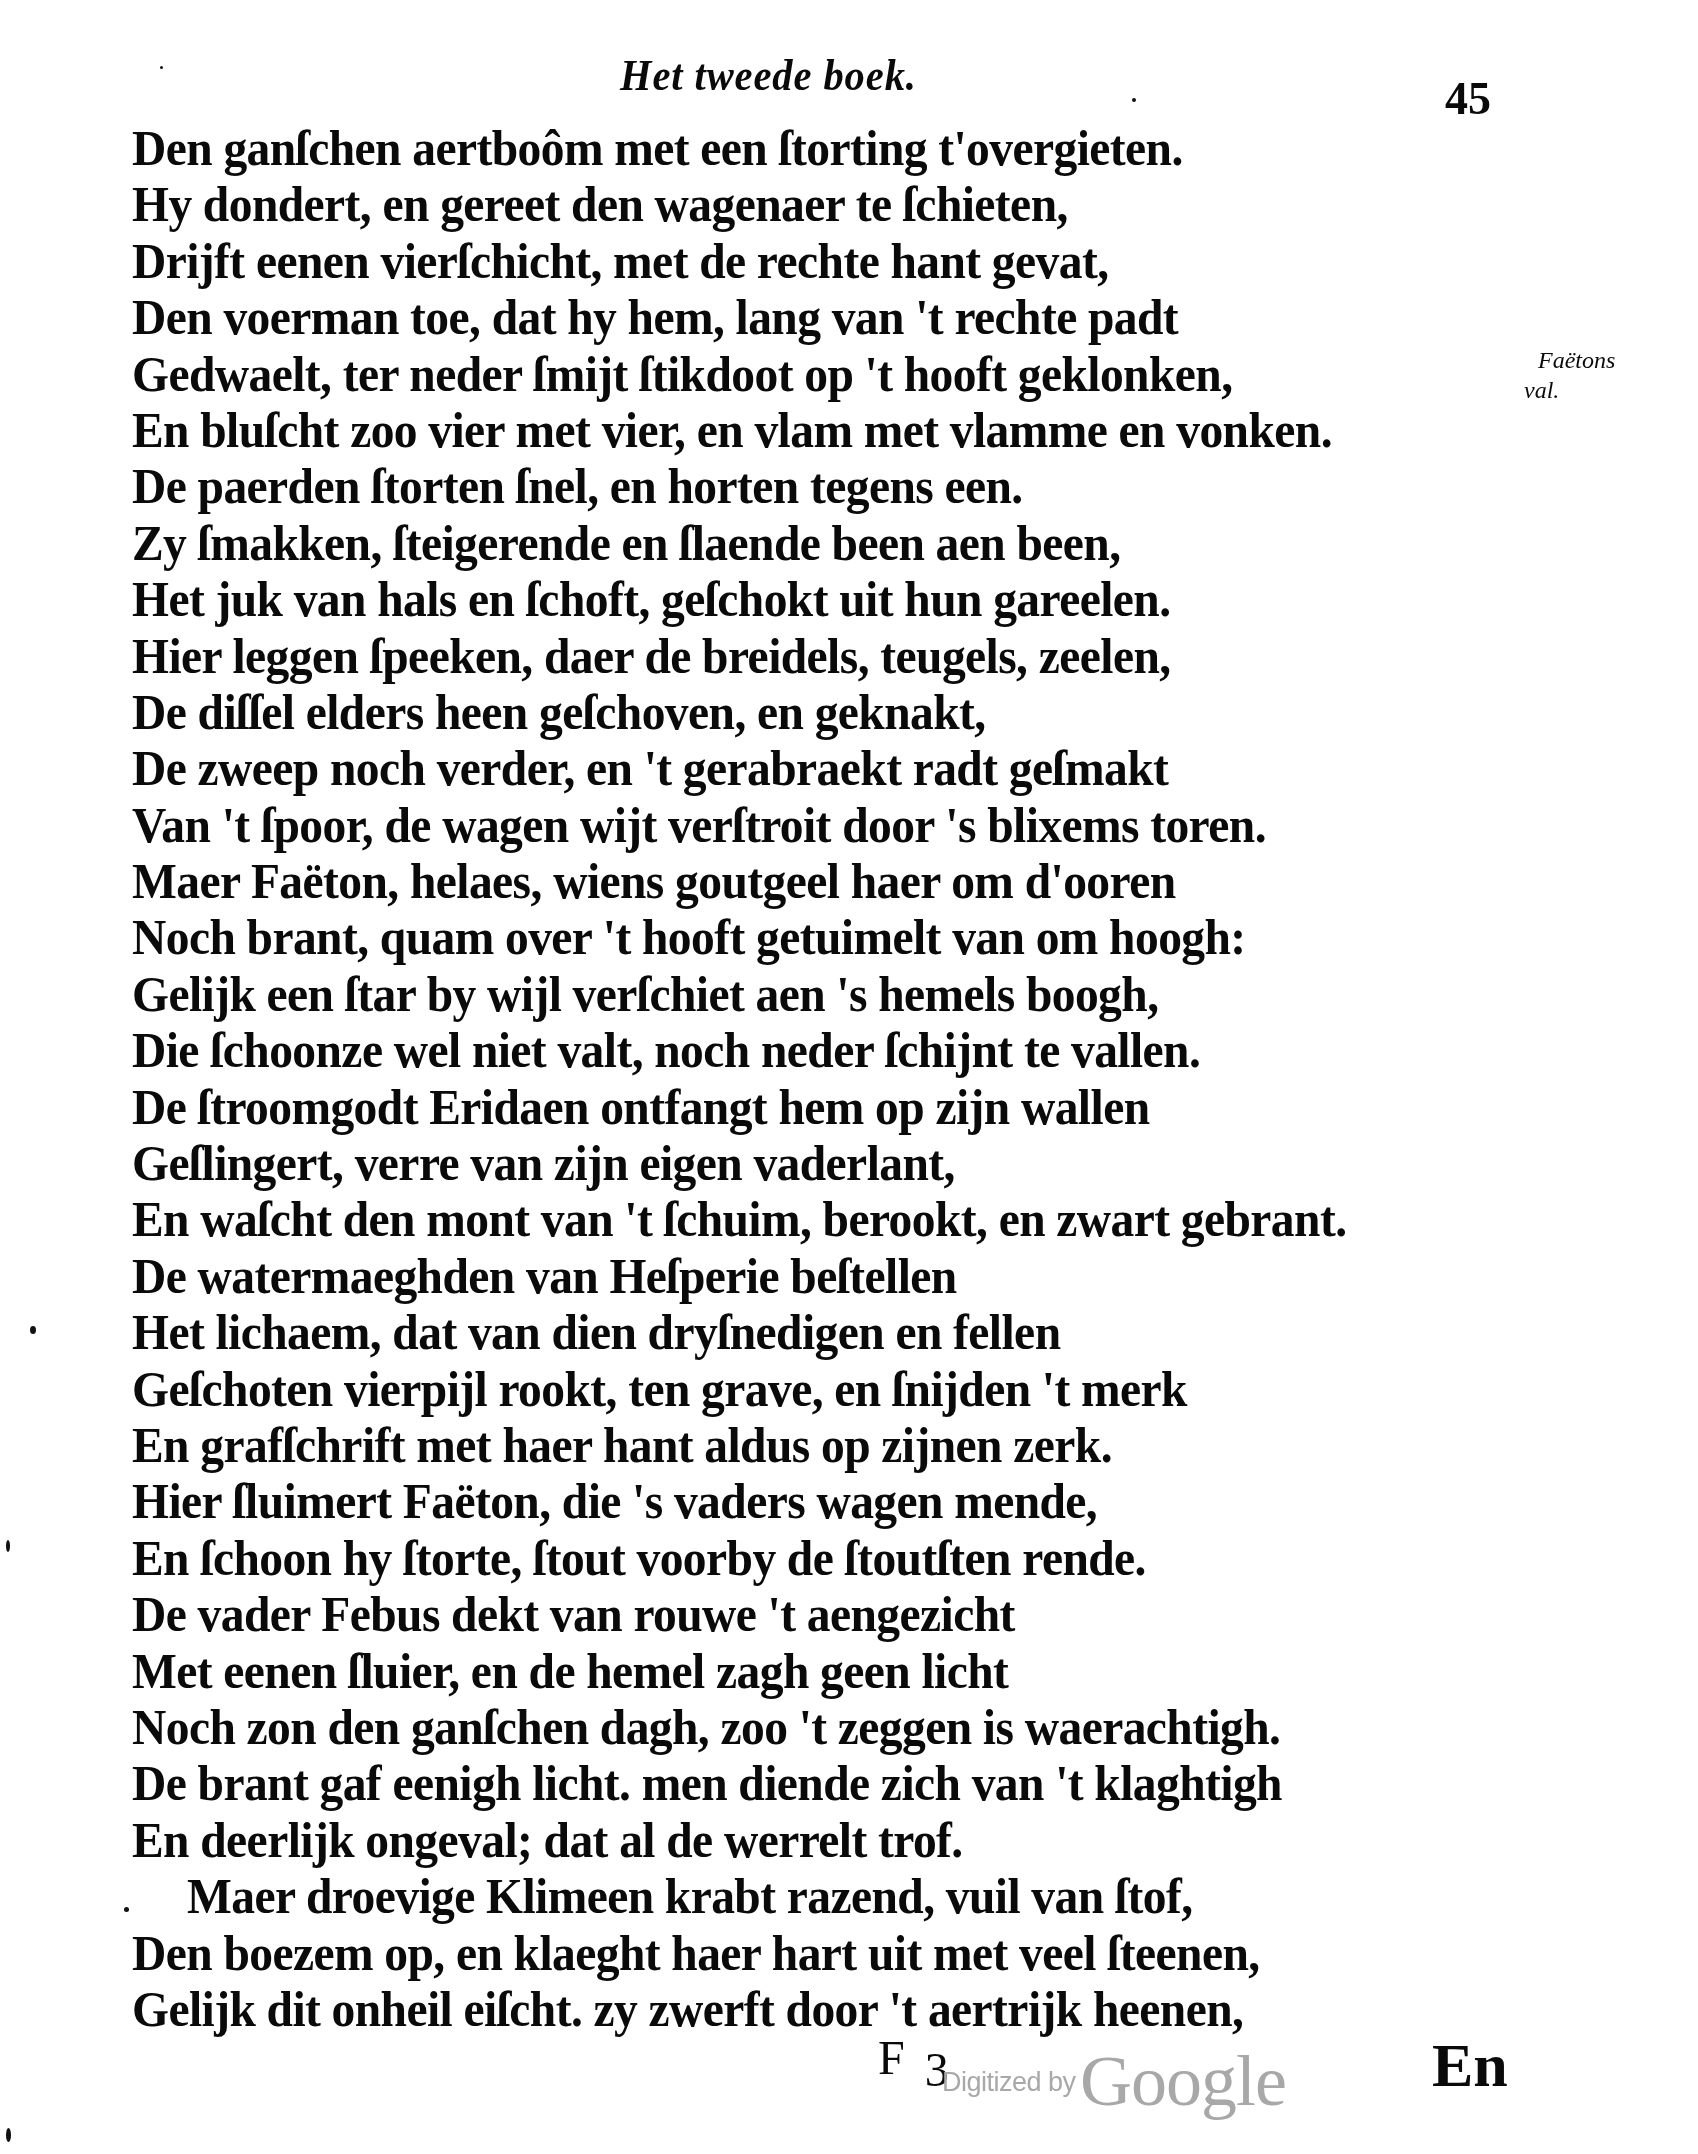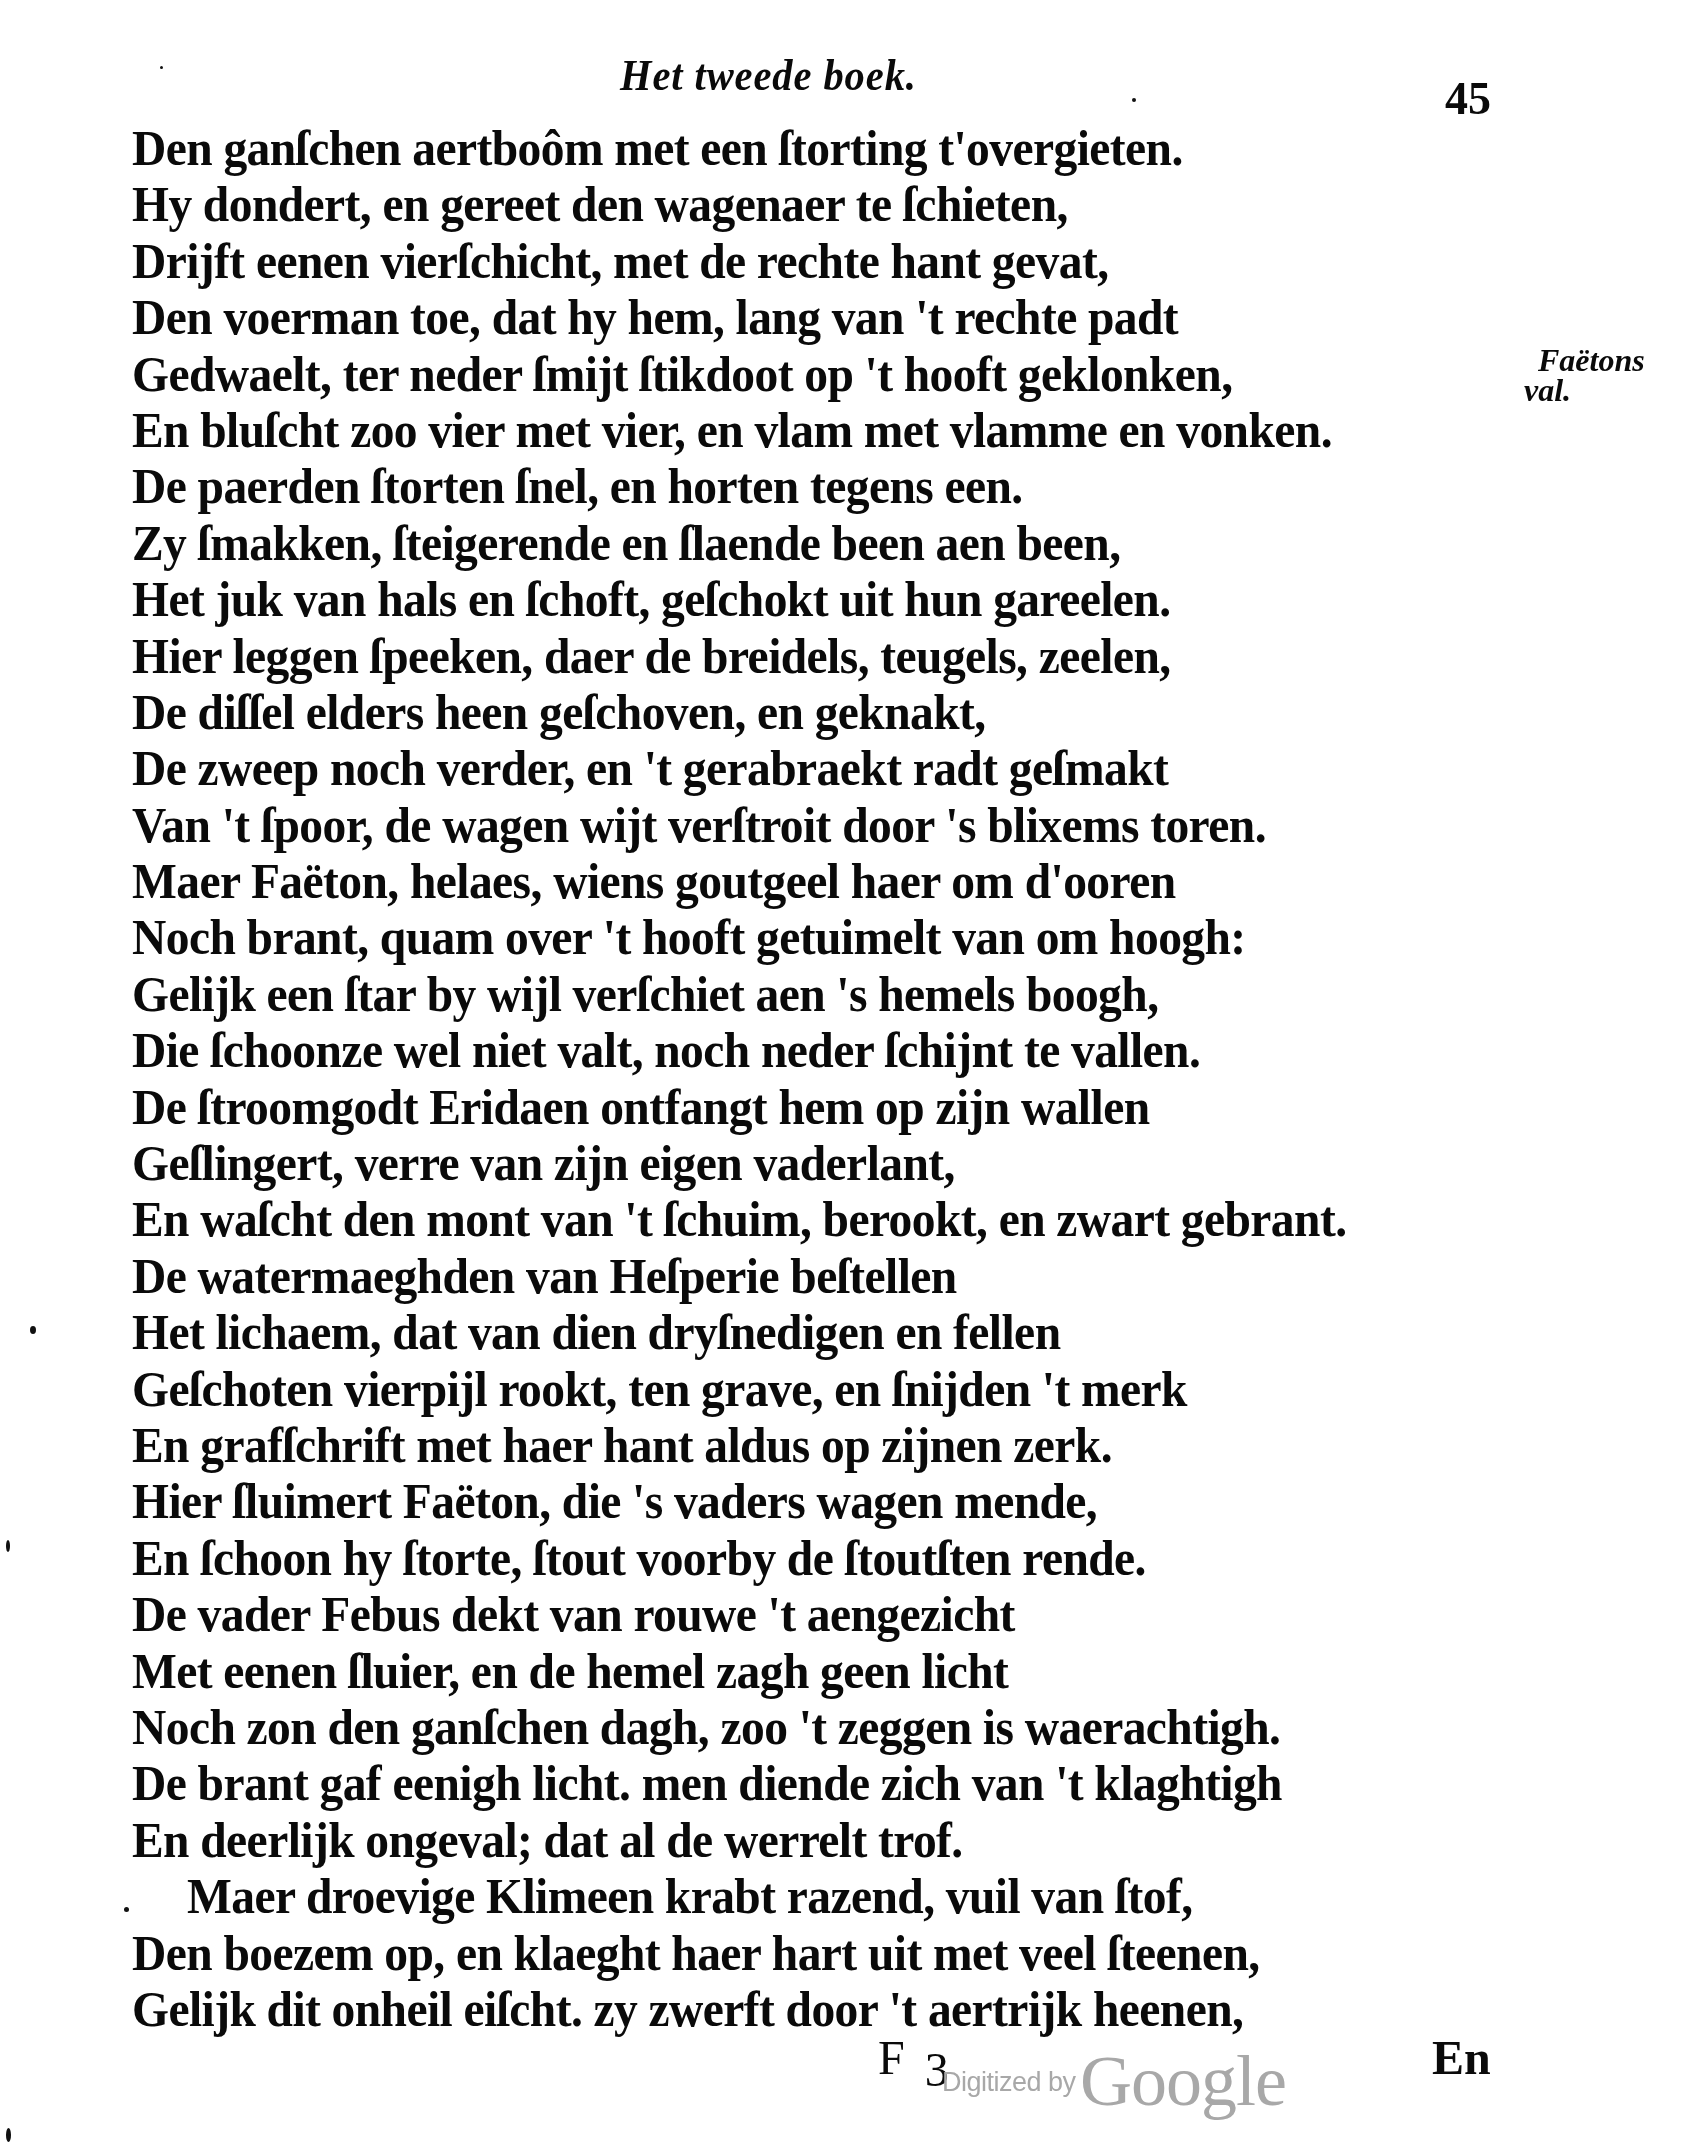--- a/index.html
+++ b/index.html
@@ -56,22 +56,22 @@
     transform-origin: left center;
   }
   .line.indent {
     padding-left: 58px;
   }
   .margin-note {
     position: absolute;
     left: 1538px;
     top: 345px;
     font-style: italic;
-    font-weight: bold;
-    font-size: 32px;
+    font-weight: normal;
+    font-size: 24px;
     line-height: 30px;
   }
   .margin-note .l2 {
     margin-left: -14px;
   }
   .signature {
     position: absolute;
     top: 2030px;
     left: 878px;
     font-size: 48px;
@@ -79,21 +79,21 @@
   }
   .signature .num {
     display: inline-block;
     margin-left: 20px;
     transform: translateY(12px);
   }
   .catchword {
     position: absolute;
     top: 2030px;
     left: 1432px;
-    font-size: 48px;
+    font-size: 62px;
     font-weight: bold;
   }
   .watermark {
     position: absolute;
     top: 2040px;
     left: 942px;
     color: #a8a8a8;
     font-family: "Liberation Sans", "DejaVu Sans", sans-serif;
     white-space: nowrap;
   }

